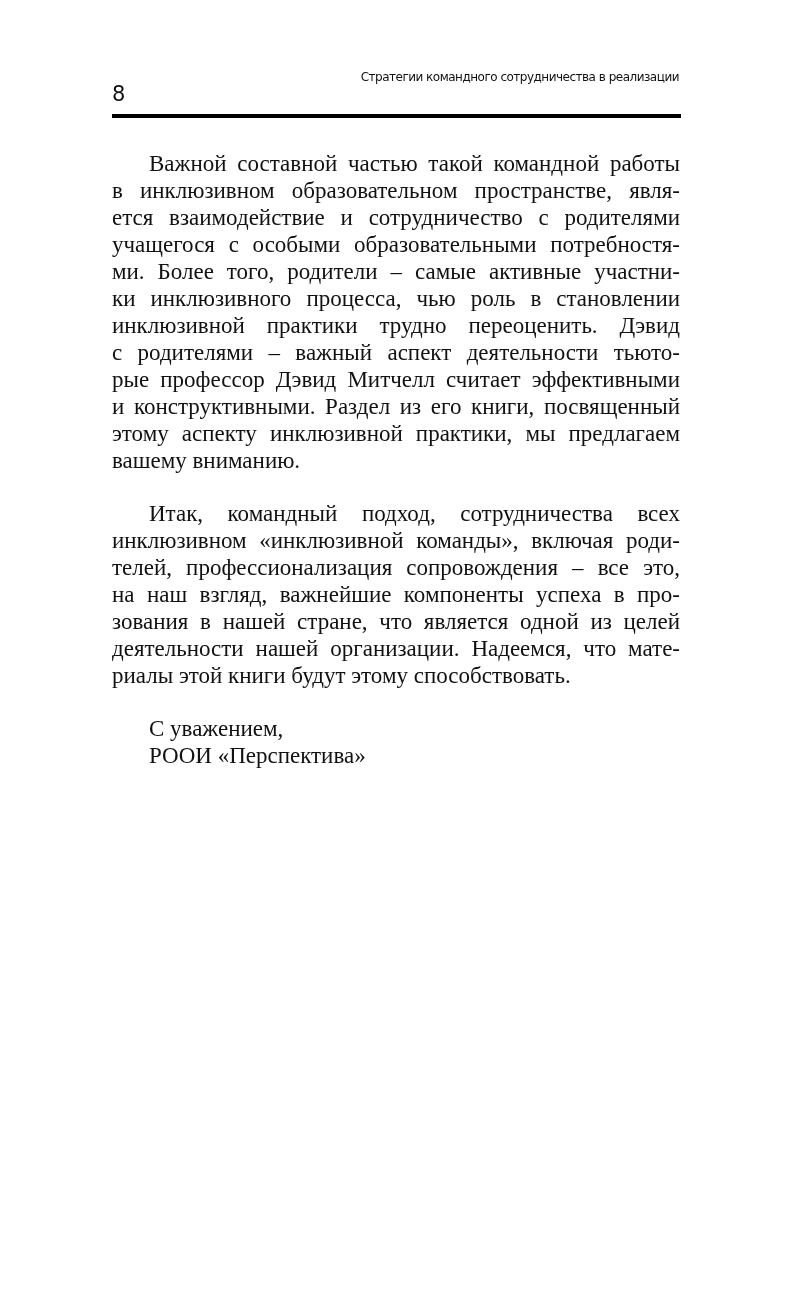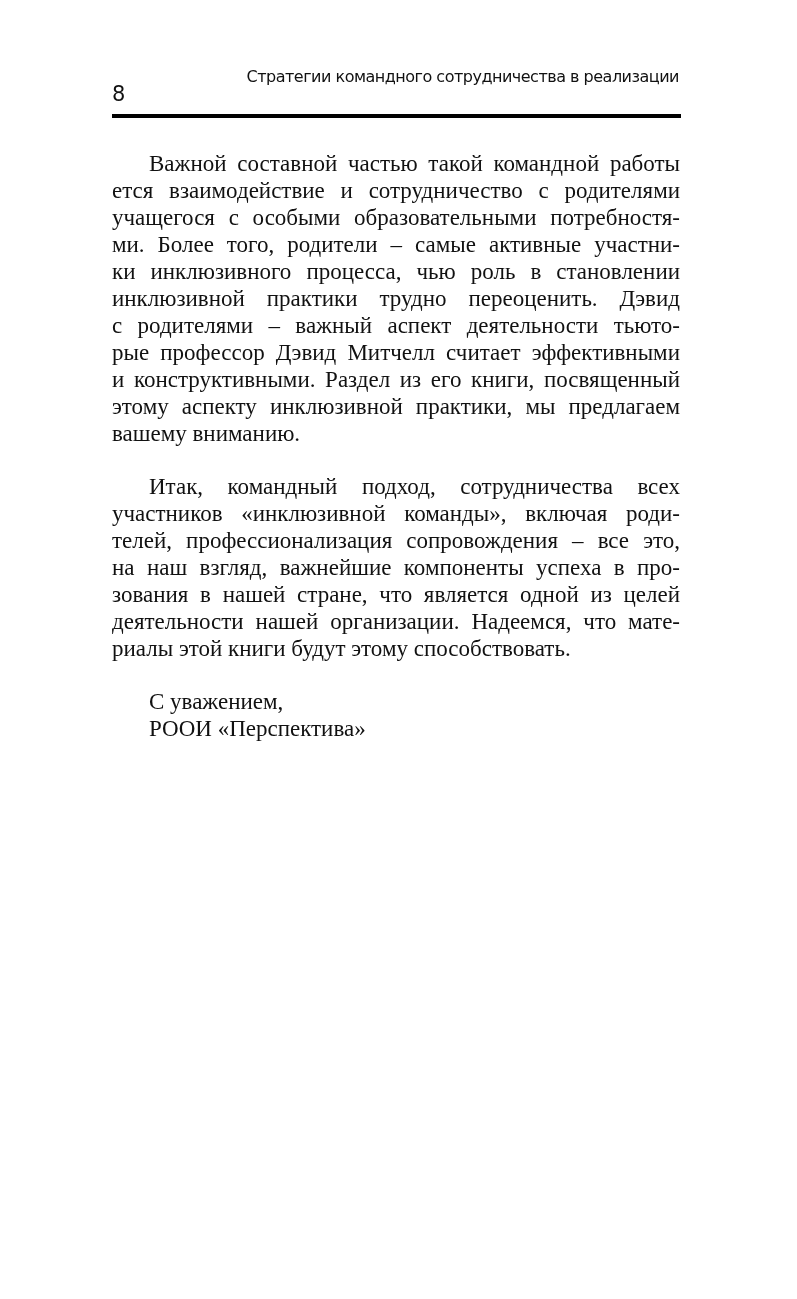--- a/index.html
+++ b/index.html
@@ -22,21 +22,21 @@
       font-size: 21px;
       line-height: 24px;
     }
     .running-header {
       position: absolute;
       right: 118px;
       top: 66px;
       width: 520px;
       text-align: right;
       font-family: "DejaVu Sans", sans-serif;
-      font-size: 16px;
+      font-size: 12px;
       line-height: 22px;
       letter-spacing: -0.5px;
     }
     .header-rule {
       position: absolute;
       left: 112px;
       top: 114px;
       width: 569px;
       height: 4px;
       background: #000000;
@@ -81,37 +81,38 @@
 <div class="running-header">
   <div>Стратегии командного  сотрудничества в реализации</div>
 </div>
 
 <div class="header-rule"></div>
 
 <div class="body-text">
 
   <div>
     <span class="line indent">Важной составной частью такой командной работы</span>
+    <span class="line">в инклюзивном образовательном пространстве, явля-</span>
     <span class="line">ется взаимодействие и сотрудничество с родителями</span>
     <span class="line">учащегося с особыми образовательными потребностя-</span>
     <span class="line">ми. Более того, родители – самые активные участни-</span>
     <span class="line">ки инклюзивного процесса, чью роль в становлении</span>
     <span class="line">инклюзивной практики трудно переоценить. Дэвид</span>
     <span class="line">с родителями – важный аспект деятельности тьюто-</span>
     <span class="line">рые профессор Дэвид Митчелл считает эффективными</span>
     <span class="line">и конструктивными. Раздел из его книги, посвященный</span>
     <span class="line">этому аспекту инклюзивной практики, мы предлагаем</span>
     <span class="line last">вашему вниманию.</span>
   </div>
 
   <div class="para-gap"></div>
 
   <div>
     <span class="line indent">Итак, командный подход, сотрудничества всех</span>
-    <span class="line">участников «инклюзивной команды», включая роди-</span>
+    <span class="line">инклюзивном «инклюзивной команды», включая роди-</span>
     <span class="line">телей, профессионализация сопровождения – все это,</span>
     <span class="line">на наш взгляд, важнейшие компоненты успеха в про-</span>
     <span class="line">зования в нашей стране, что является одной из целей</span>
     <span class="line">деятельности нашей организации. Надеемся, что мате-</span>
     <span class="line last">риалы этой книги будут этому способствовать.</span>
   </div>
 
   <div class="para-gap"></div>
 
   <div>

